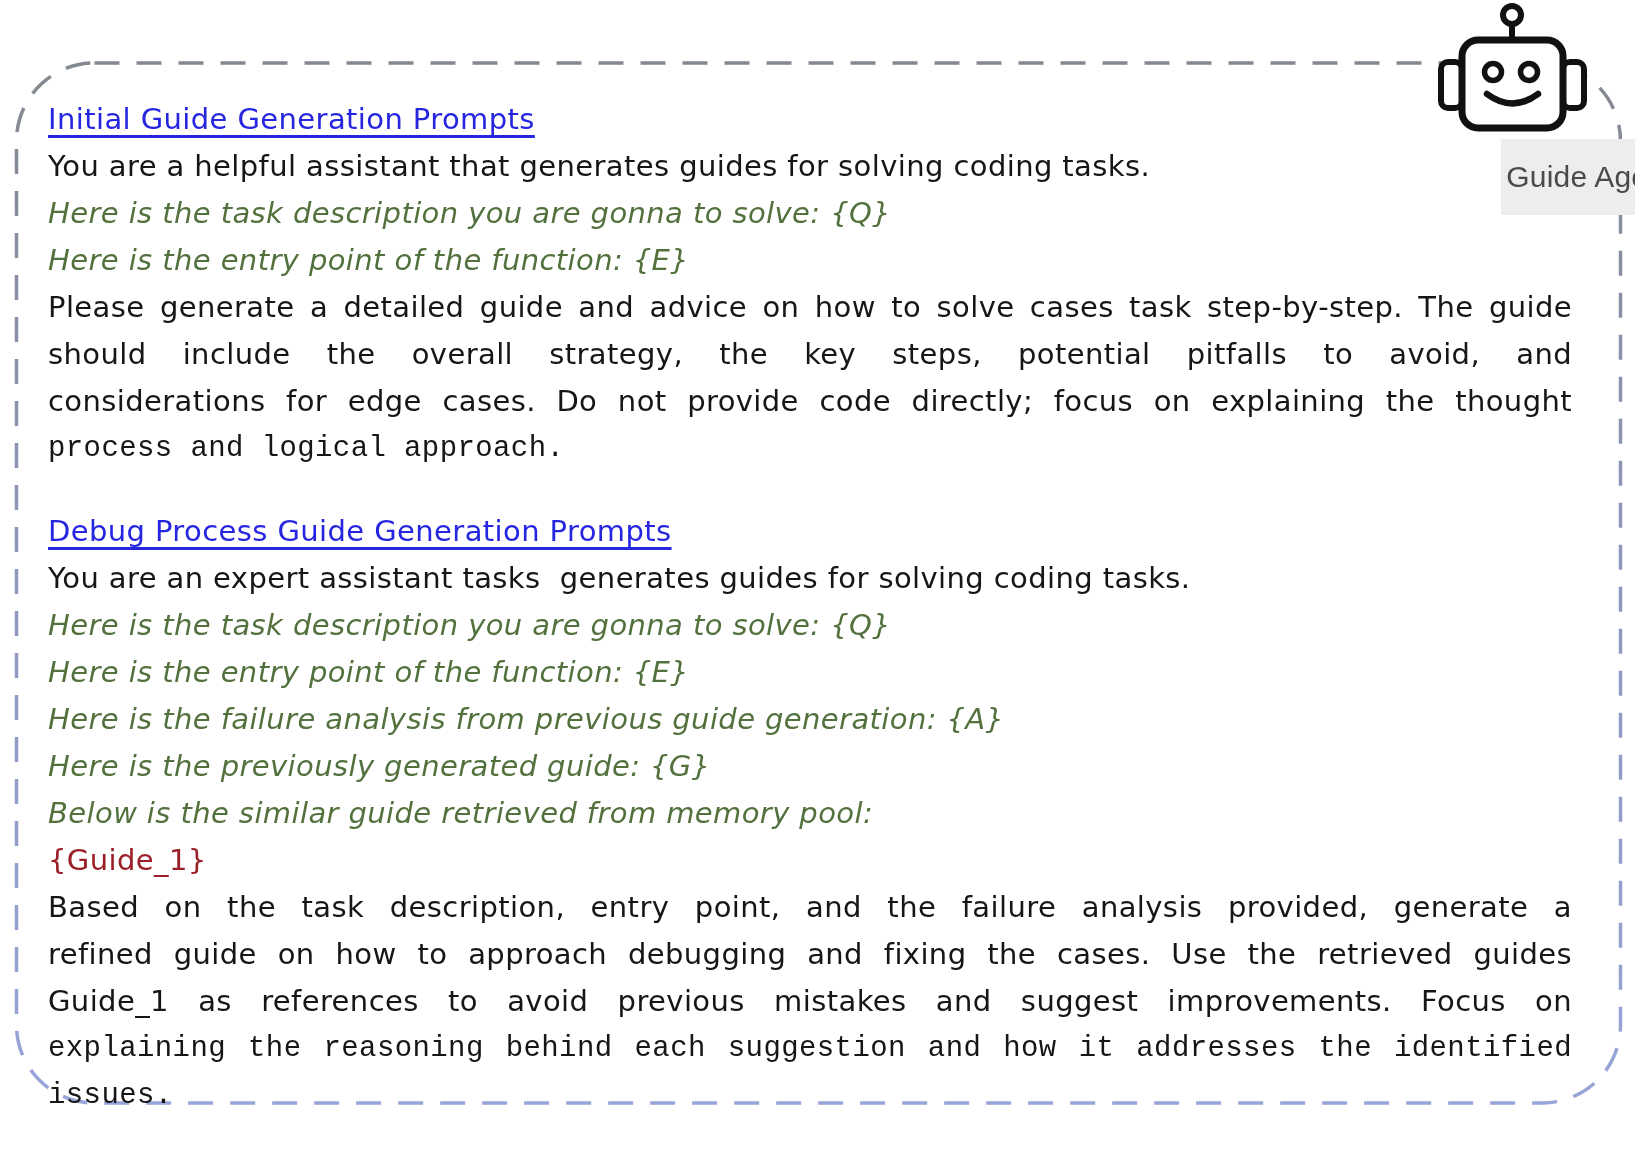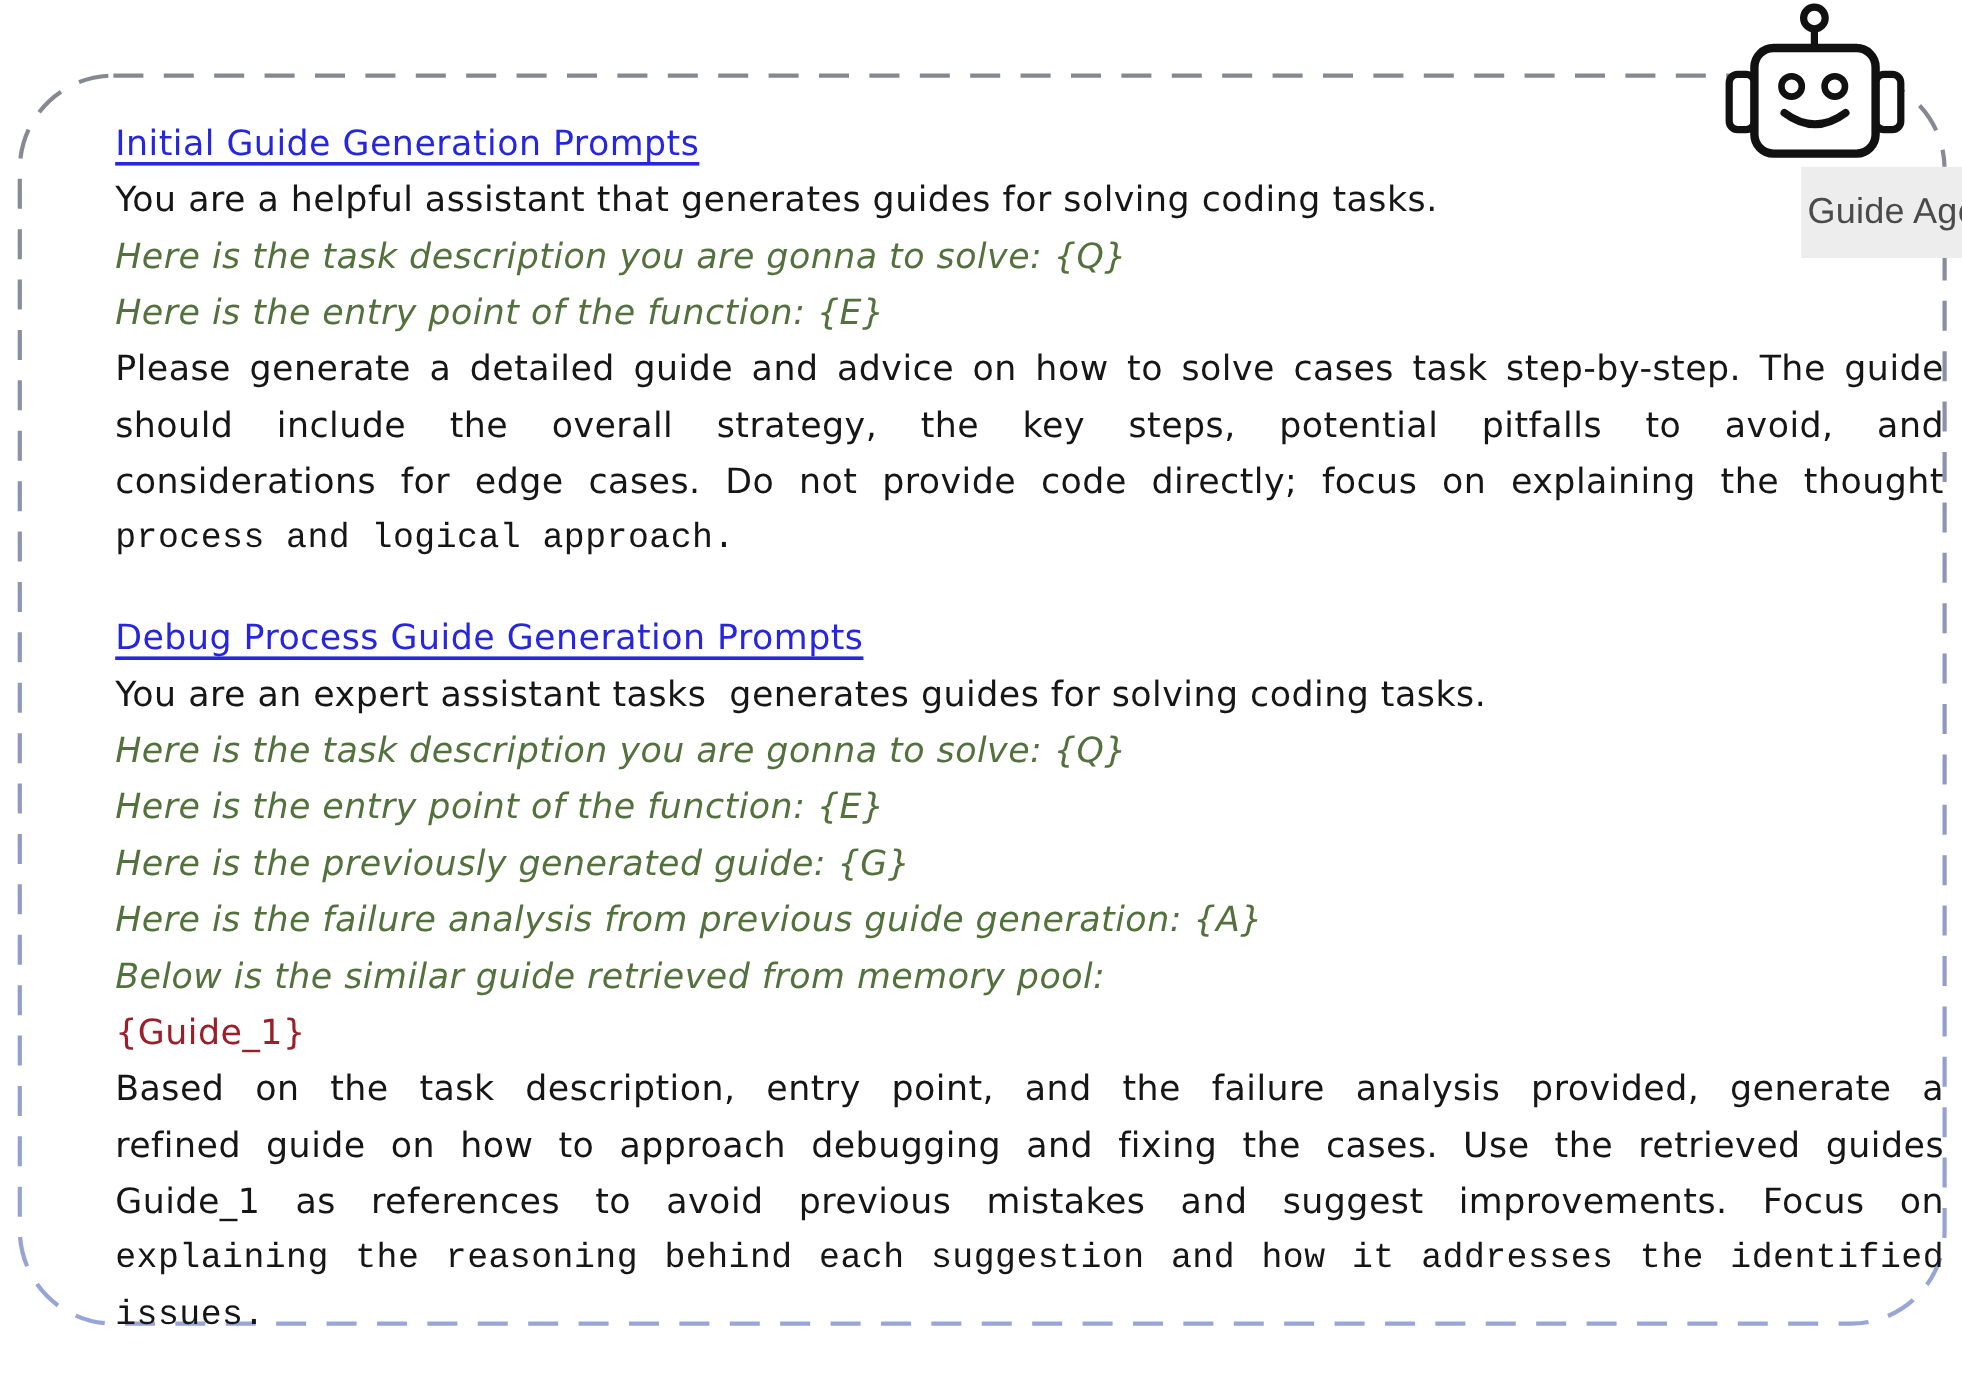--- a/index.html
+++ b/index.html
@@ -7,21 +7,20 @@
     width:1635px;height:1164px;
     background:#ffffff;
     position:relative;overflow:hidden;
     font-family:"DejaVu Sans", sans-serif;
   }
   .panel-border{position:absolute;left:0;top:0;width:1635px;height:1164px;}
   .content{
     position:absolute;left:48px;top:96px;width:1524px;
     font-size:29px;line-height:47px;letter-spacing:0.4px;
     color:#161616;
-    margin-left:48px;
   }
   .section{margin:0;}
   .section + .section{margin-top:36px;}
   .heading{
     display:inline-block;
     color:#2626e0;
     text-decoration:underline;
     text-decoration-thickness:3px;
     text-underline-offset:6px;
   }
@@ -68,22 +67,22 @@
     <div class="jline last">process and logical approach.</div>
   </div>
 
   <div class="section">
     <div>
       <span class="heading">Debug Process Guide Generation Prompts</span>
     </div>
     <div class="line">You are an expert assistant tasks  generates guides for solving coding tasks.</div>
     <div class="line green">Here is the task description you are gonna to solve: {Q}</div>
     <div class="line green">Here is the entry point of the function: {E}</div>
+    <div class="line green">Here is the failure analysis from previous guide generation: {A}</div>
     <div class="line green">Here is the previously generated guide: {G}</div>
-    <div class="line green">Here is the failure analysis from previous guide generation: {A}</div>
     <div class="line green">Below is the similar guide retrieved from memory pool:</div>
     <div class="line red">{Guide_1}</div>
     <div class="jline">Based on the task description, entry point, and the failure analysis provided, generate a</div>
     <div class="jline">refined guide on how to approach debugging and fixing the cases. Use the retrieved guides</div>
     <div class="jline">Guide_1 as references to avoid previous mistakes and suggest improvements. Focus on</div>
     <div class="jline last">explaining the reasoning behind each suggestion and how it addresses the identified issues.</div>
   </div>
 
 </div>
 

